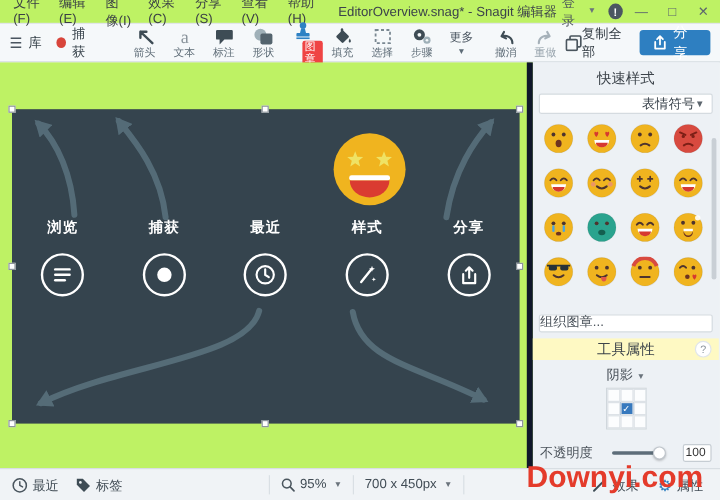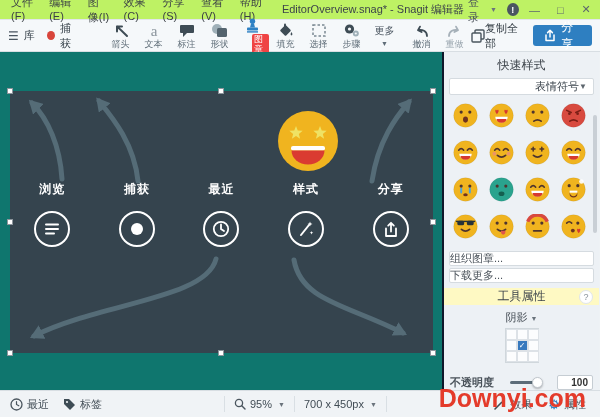--- a/index.html
+++ b/index.html
@@ -37,21 +37,21 @@
   .tool.selected .tlabel { background:#ef4444; color:#fff;margin-left:16px; }
   .tool .more-text { font-size:10px; color:#4a5560; }
   .undo-redo { display:flex; margin-left:4px;font-family:Liberation Serif, serif; }
   .toolbar-right { margin-left:auto; display:flex; align-items:center; gap:10px; }
   .copy-all { display:flex; align-items:center; gap:0; color:#333c44; font-size:11px; }
   .share-btn { height:21px; background:#2e7fc1; color:#fff; border-radius:3px;
     display:flex; align-items:center; gap:5px; padding:0 11px; font-size:12px; }
 
   
   .main { display:flex; height:338px; }
-  .canvas-area { width:444px; position:relative; background:#0f766e; border-right:2px solid #0f172a; }
+  .canvas-area { width:444px; position:relative; background:#bef264; border-right:5px solid #0f172a; }
   .canvas { position:absolute; left:10px; top:39px; width:423px; height:262px; background:#35444e; }
   .arrows { position:absolute; left:0; top:0; width:100%; height:100%; }
   .handle { position:absolute; width:6px; height:6px; background:#fff; border:1px solid #8d959c; z-index:5; }
   .canvas-cols { position:absolute; left:0; right:0; top:90px; display:flex; }
   .canvas-col { flex:1; display:flex; flex-direction:column; align-items:center; }
   .canvas-col .clabel { color:#fff; font-size:12px; font-weight:bold; letter-spacing:1px; }
   .canvas-col .circle { margin-top:13px; width:36px; height:36px; border:2px solid #fff;
     border-radius:50%; display:flex; align-items:center; justify-content:center; }
   .big-emoji { position:absolute; left:267px; top:19px; }
 
@@ -71,26 +71,26 @@
     display:flex; align-items:center; justify-content:center; font-size:12px; color:#3c434a; }
   .help-btn { position:absolute; right:6px; top:2px; width:14px; height:14px; border-radius:50%;
     background:#fff; color:#8a939b; font-size:9px; display:flex; align-items:center; justify-content:center;
     border:1px solid #e0e5ea; }
   .shadow-label { margin-top:5px; text-align:center; color:#4a525a; font-size:11px; }
   .shadow-label .caret { font-size:7px; color:#6a737c; }
   .shadow-grid { width:34px; margin:3px auto 0; display:grid; grid-template-columns:repeat(3,11px);
     grid-auto-rows:11px; border:1px solid #d0d7dc; background:#fcfdfe; }
   .shadow-cell { border:0.5px solid #dde2e7; }
   .shadow-cell.checked { background:#3779be; color:#fff; font-size:8px; line-height:10px; text-align:center; }
-  .opacity-row { display:flex; align-items:center; margin-top:12px; padding:0 6px; gap:16px;font-weight:bold; }
+  .opacity-row { display:flex; align-items:center; margin-top:12px; padding:0 6px; gap:16px; }
   .opacity-label { font-size:11px; color:#4a525a; white-space:nowrap; }
   .slider-track { flex:1; height:3px; background:#5d6d79; border-radius:2px; position:relative; }
   .slider-thumb { position:absolute; right:-2px; top:-4px; width:11px; height:11px; border-radius:50%;
     background:#fff; border:1px solid #c0c6cc; box-shadow:0 1px 2px rgba(0,0,0,.25); }
-  .value-box { width:36px; height:15px; background:#fff; border:1px solid #c6cdd3; border-radius:2px;
+  .value-box { width:24px; height:15px; background:#fff; border:1px solid #c6cdd3; border-radius:2px;
     font-size:10px; color:#333; text-align:right; padding:1px 4px 0 0; }
 
   
   .statusbar { height:27px; background:#f0f3f6; border-top:1px solid #d8dee3;
     display:flex; align-items:center; padding:0 10px; color:#414c55; }
   .sb-item { display:flex; align-items:center; gap:4px; }
   .sb-sep { width:1px; height:16px; background:#d9dfe4; margin:0 9px; }
   .sb-caret { font-size:7px; color:#6a737c; margin-left:2px; }
   .sb-right { margin-left:auto; display:flex; align-items:center; gap:16px; padding-right:4px; }
   .gear-glyph { color:#2e7fc1; font-size:13px; line-height:13px; }
@@ -487,21 +487,20 @@
             </svg>
           </div>
           <div class="emoji-cell"></div>
           <div class="emoji-cell"></div>
           <div class="emoji-cell"></div>
           <div class="emoji-cell"></div>
         </div>
       <div class="emoji-scrollbar"></div>
     </div>
     <div class="panel-btn">组织图章...</div>
-    <div class="panel-btn">下载更多...</div>
     <div class="section-header">
       <span>工具属性</span>
       <span class="help-btn">?</span>
     </div>
     <div class="shadow-label">
       <span>阴影</span>
       <span class="caret">▼</span>
     </div>
     <div class="shadow-grid">
       <div class="shadow-cell"></div>

